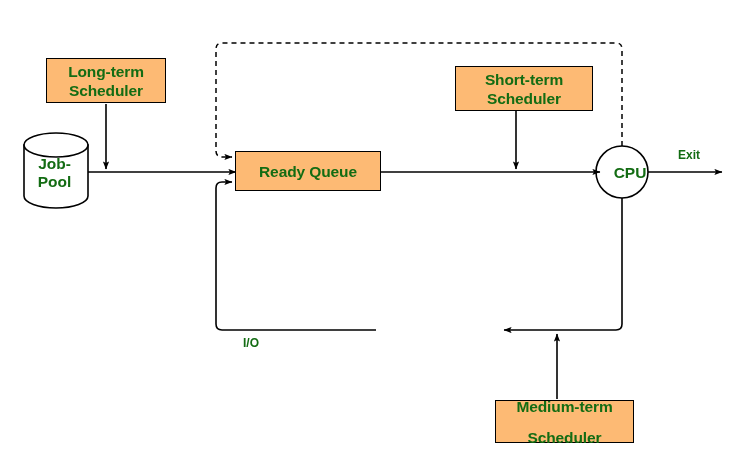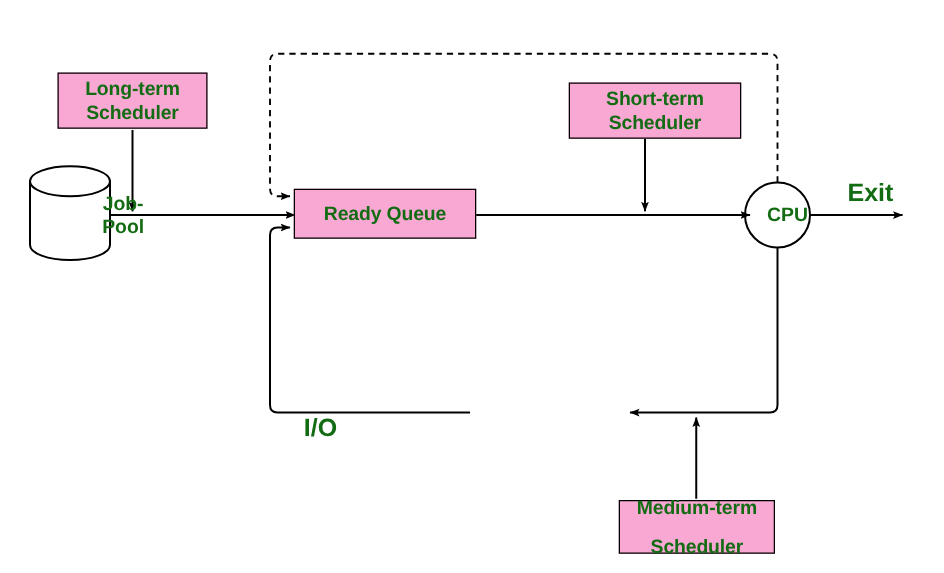--- a/index.html
+++ b/index.html
@@ -21,51 +21,50 @@
     position: absolute;
     left: 0;
     top: 0;
     width: 755px;
     height: 458px;
   }
   .node-box {
     position: absolute;
     box-sizing: border-box;
     border: 1.6px solid #000000;
-    background: #f9a8d4;
+    background: #fdba74;
     color: #136c13;
     font-weight: bold;
     font-size: 15.5px;
     line-height: 19px;
     text-align: center;
     display: flex;
     flex-direction: column;
     align-items: center;
     justify-content: center;
     letter-spacing: -0.1px;
   }
   .node-box span { display: block; white-space: nowrap; }
   .free-label {
     position: absolute;
     color: #136c13;
     font-weight: bold;
-    font-size: 20px;
+    font-size: 12px;
     line-height: 18px;
     text-align: center;
     white-space: nowrap;
   }
   .cyl-label {
     position: absolute;
     color: #136c13;
     font-weight: bold;
     font-size: 15.5px;
     line-height: 18px;
     text-align: center;
     width: 61px;
-    padding-left: 44px;
   }
   .cpu-label {
     position: absolute;
     color: #136c13;
     font-weight: bold;
     font-size: 15.5px;
     text-align: center;
     width: 52px;
   }
 </style>
@@ -135,18 +134,18 @@
 
   <div class="free-label" style="left:678px; top:146px;">
     <span>Exit</span>
   </div>
 
 
   <div class="free-label" style="left:243px; top:334px;">
     <span>I/O</span>
   </div>
 
-  <div class="node-box" style="left:495px; top:400px; width:125px; height:43px;gap:12px;">
+  <div class="node-box" style="left:495px; top:400px; width:139px; height:43px;gap:12px;">
     <span>Medium-term</span>
     <span>Scheduler</span>
   </div>
 
 </div>
 
 </body></html>

